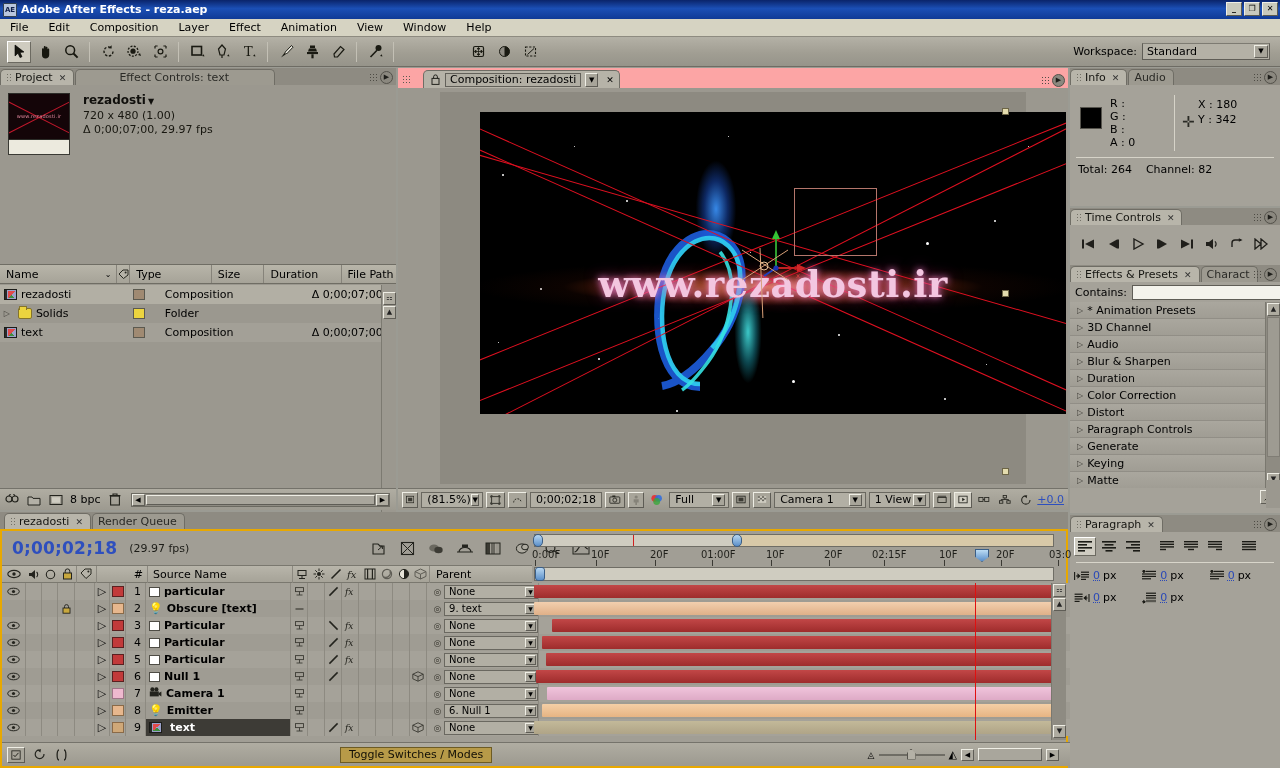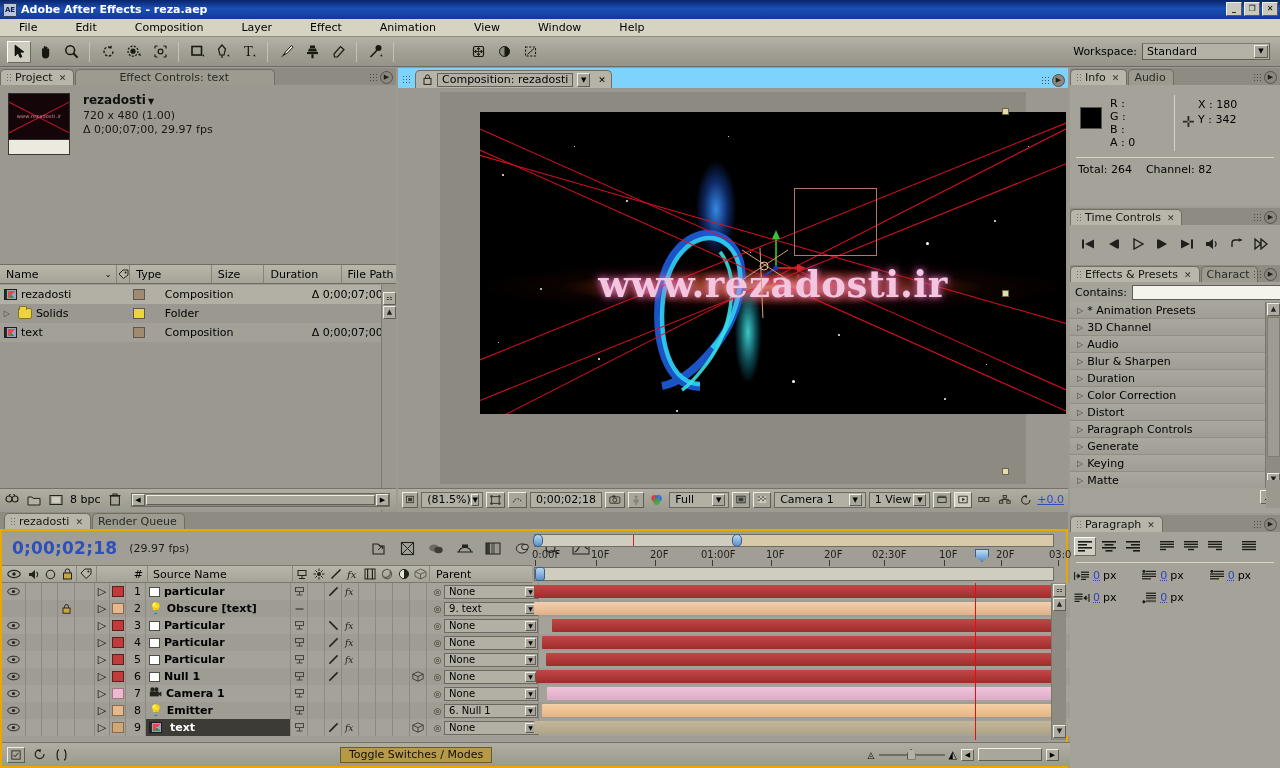--- a/index.html
+++ b/index.html
@@ -35,21 +35,21 @@
     border: 1px solid #5a5a50; border-top-color:#efefe6; border-left-color:#efefe6;
     font-size: 8px; line-height: 12px; text-align: center; color: #000;
   }
 
   
   .menubar {
     position: absolute; left: 0; top: 19px; width: 1280px; height: 18px;
     background: #d6d3c2; display: flex; align-items: center;
     border-bottom: 1px solid #8e8b80;
   }
-  .menu-item { padding: 2px 19px; font-size: 11px; color: #000; cursor: default; }
+  .menu-item { padding: 2px 10px; font-size: 11px; color: #000; cursor: default; }
 
   
   .toolbar {
     position: absolute; left: 0; top: 37px; width: 1280px; height: 30px;
     background: linear-gradient(180deg,#b4b1a6 0%, #a19e93 55%, #96948a 100%);
     border-bottom: 1px solid #6e6c64;
     display: flex; align-items: center;
   }
   .tool {
     width: 24px; height: 22px; margin: 0 1px; display: flex;
@@ -202,21 +202,21 @@
   .hscroll {
     flex: 1; height: 14px; background: #8e8b82; border: 1px solid #6c6a61;
     display: flex; align-items: center; margin: 0 2px; position: relative;
   }
   .hscroll .thumb { position: absolute; left: 14px; right: 14px; top: 1px; bottom: 1px; background: #a9a69c; border: 1px solid #efeee5; border-right-color:#5f5d56; border-bottom-color:#5f5d56;}
   .hs-btn { width: 13px; height: 12px; background: #aeaba0; border: 1px solid #efeee5;
             border-right-color:#5f5d56;border-bottom-color:#5f5d56; font-size:7px; line-height:10px; text-align:center; z-index:2;}
 
   
   #comp-panel { left: 398px; top: 68px; width: 670px; height: 442px; background: #9b988f; }
-  .comp-tabrow { height: 20px; background: #7dd3fc; display: flex; align-items: flex-end; position: relative; padding-left: 4px; }
+  .comp-tabrow { height: 20px; background: #fca5a5; display: flex; align-items: flex-end; position: relative; padding-left: 4px; gap: 8px; }
   .comp-tab {
     height: 18px; background: #b6b3a8; border: 1px solid #6f6d65; border-bottom: none;
     border-radius: 5px 5px 0 0; display: flex; align-items: center; padding: 0 5px; gap: 4px;
     font-size: 11px;
   }
   .lockico { width: 12px; height: 12px; display:flex;align-items:center;justify-content:center;font-size:9px;}
   .comp-name-box {
     border: 1px solid #63615a; background: #b2afa4; padding: 0 4px; height: 14px;
     display: flex; align-items: center; font-size: 11px;
   }
@@ -1392,21 +1392,21 @@
           <div class="wb-nub" style="left:38%"></div>
           <div style="position:absolute;left:19%;top:0;bottom:0;width:1px;background:#d02020"></div>
         </div>
         <div class="tl-ruler">
           <div class="tlabel" style="left:-2px">0:00F</div>
           <div class="tlabel" style="left:57px">10F</div>
           <div class="tlabel" style="left:116px">20F</div>
           <div class="tlabel" style="left:167px">01:00F</div>
           <div class="tlabel" style="left:232px">10F</div>
           <div class="tlabel" style="left:290px">20F</div>
-          <div class="tlabel" style="left:338px">02:30F</div>
+          <div class="tlabel" style="left:338px">02:15F</div>
           <div class="tlabel" style="left:405px">10F</div>
           <div class="tlabel" style="left:462px">20F</div>
           <div class="tlabel" style="left:515px">03:0</div>
           <div class="tick" style="left:1px"></div>
             <div class="tick" style="left:62px"></div>
           <div class="tick" style="left:121px"></div>
             <div class="tick" style="left:178px"></div>
           <div class="tick" style="left:237px"></div>
             <div class="tick" style="left:295px"></div>
           <div class="tick" style="left:350px"></div>

